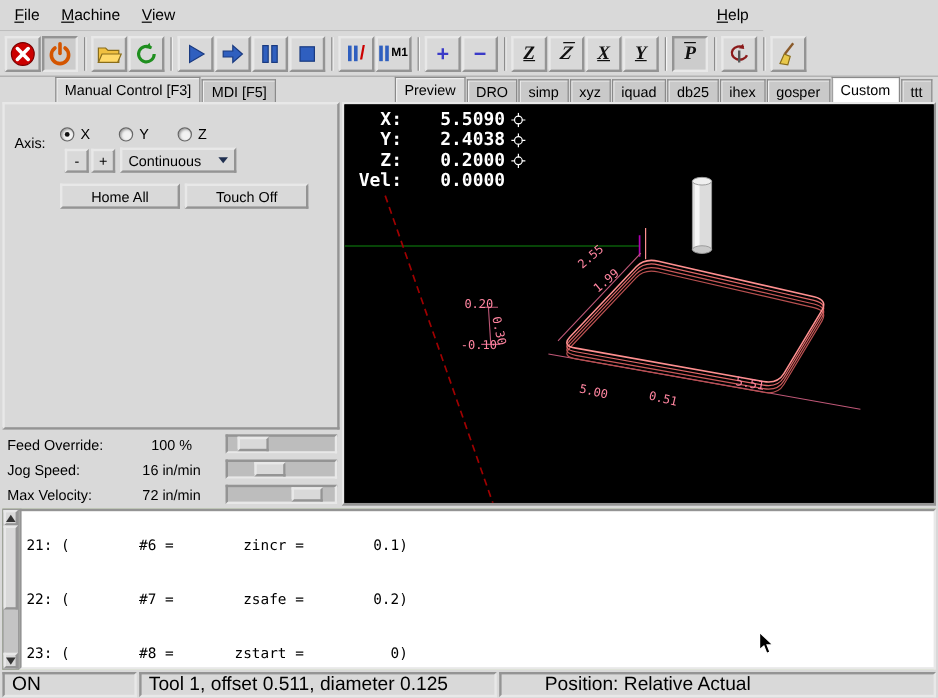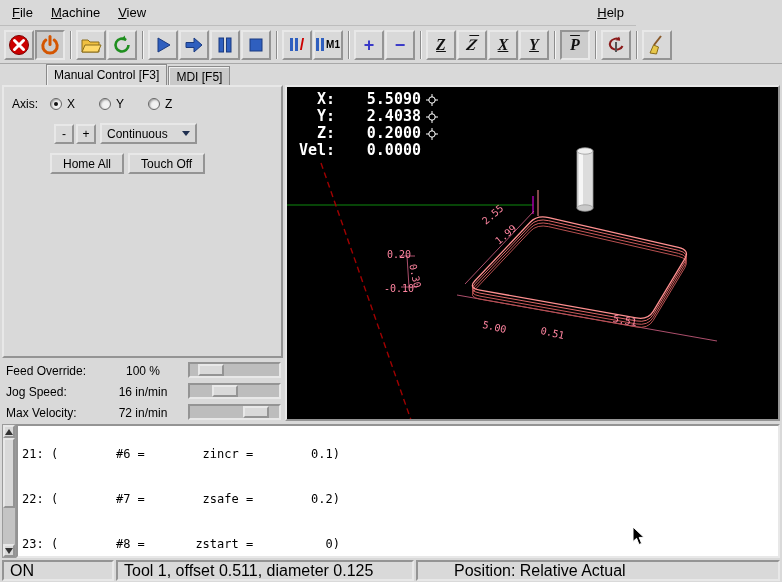--- a/index.html
+++ b/index.html
@@ -33,30 +33,30 @@
   .tab { padding:3px 7px 2px; font-size:12px; background:#c9c9c9; border:1px solid #8a8a8a; border-bottom:none; margin-right:1px; box-shadow:inset 1px 1px 0 #efefef; height:19px; white-space:nowrap; cursor:default; }
   .tab.active { background:#d9d9d9; height:21px; z-index:3; }
   .tab.white { background:#ffffff; height:21px; }
   .nb-body { position:absolute; left:0; top:21px; right:0; bottom:0; background:#d9d9d9; border:2px outset #e8e8e8; }
 
   .nb-left  { position:absolute; left:2px; top:64px; width:281px; height:294px; }
   .nb-right { position:absolute; left:285px; top:64px; width:495px; height:357px; }
 
   
   .axis-row { position:absolute; left:8px; top:10px; display:flex; align-items:center; }
-  .axis-row .lbl { margin-right:12px; }
+  .axis-row .lbl { margin-right:12px;margin-top:15px; }
   .radio { display:flex; align-items:center; margin-right:24px; }
   .rb { width:12px; height:12px; border-radius:50%; border:1px solid #666; background:#f2f2f2; box-shadow:inset 1px 1px 2px rgba(0,0,0,.35); margin-right:5px; position:relative; }
   .rb.checked::after { content:""; position:absolute; left:3px; top:3px; width:4px; height:4px; border-radius:50%; background:#111; }
   .jog-row { position:absolute; left:50px; top:36px; display:flex; align-items:center; }
   .small-btn { width:20px; height:20px; border:2px outset #e8e8e8; background:#d9d9d9; font-size:12px; margin-right:2px; }
   .dropdown { height:21px; min-width:97px; border:2px outset #e8e8e8; background:#d9d9d9; display:flex; align-items:center; padding:0 5px; margin-left:2px; }
   .dd-arrow { margin-left:auto; width:0; height:0; border-left:4px solid transparent; border-right:4px solid transparent; border-top:5px solid #203050; }
   .home-row { position:absolute; left:46px; top:66px; display:flex; gap:4px; }
-  .btn { height:21px; padding:2px 11px; border:2px outset #e8e8e8; background:#d9d9d9; font-size:12px; }
+  .btn { height:21px; padding:2px 24px; border:2px outset #e8e8e8; background:#d9d9d9; font-size:12px; }
 
   
   .jog-sliders { position:absolute; left:2px; top:360px; width:281px; }
   .slider-row { position:relative; height:21px; }
   .s-label { position:absolute; left:4px; top:4px; }
   .s-value { position:absolute; right:101px; top:4px; width:78px; text-align:center; }
   .scale { position:absolute; left:186px; top:2px; width:93px; height:16px; border:2px inset #e8e8e8; background:#bdbdbd; }
   .s-handle { position:absolute; top:0; width:26px; height:12px; background:#d9d9d9; border:2px outset #e8e8e8; }
 
   
@@ -257,20 +257,32 @@
     <div class="slider-row">
       <span class="s-label">Max Velocity:</span>
       <span class="s-value">72 in/min</span>
       <div class="scale">
           <div class="s-handle" style="left:53px"></div>
         </div>
     </div>
   </div>
 
   <div class="nb-right">
+    <div class="tabs">
+      <div class="tab active">Preview</div>
+      <div class="tab">DRO</div>
+      <div class="tab">simp</div>
+      <div class="tab">xyz</div>
+      <div class="tab">iquad</div>
+      <div class="tab">db25</div>
+      <div class="tab">ihex</div>
+      <div class="tab">gosper</div>
+      <div class="tab white">Custom</div>
+      <div class="tab">ttt</div>
+    </div>
     <div class="nb-body" style="background:#000;">
       <div class="preview">
         <svg class="plot" width="491" height="333" viewBox="0 0 491 333">
           <defs>
             <path id="tp" d="M261.7,130.7 L391.3,160.3 Q403,163 397.9,171.6 L366.2,224.4 Q361,233 349.2,230.9 L192.8,203.1 Q181,201 187.9,193.8 L243.2,135.3 Q250,128 261.7,130.7 Z"></path>
           </defs>
 
           <line x1="0" y1="118" x2="246" y2="118" stroke="#0a5c0a" stroke-width="1.4"></line>
           <line x1="246" y1="109" x2="246" y2="127" stroke="#b000b0" stroke-width="1.4"></line>
 

